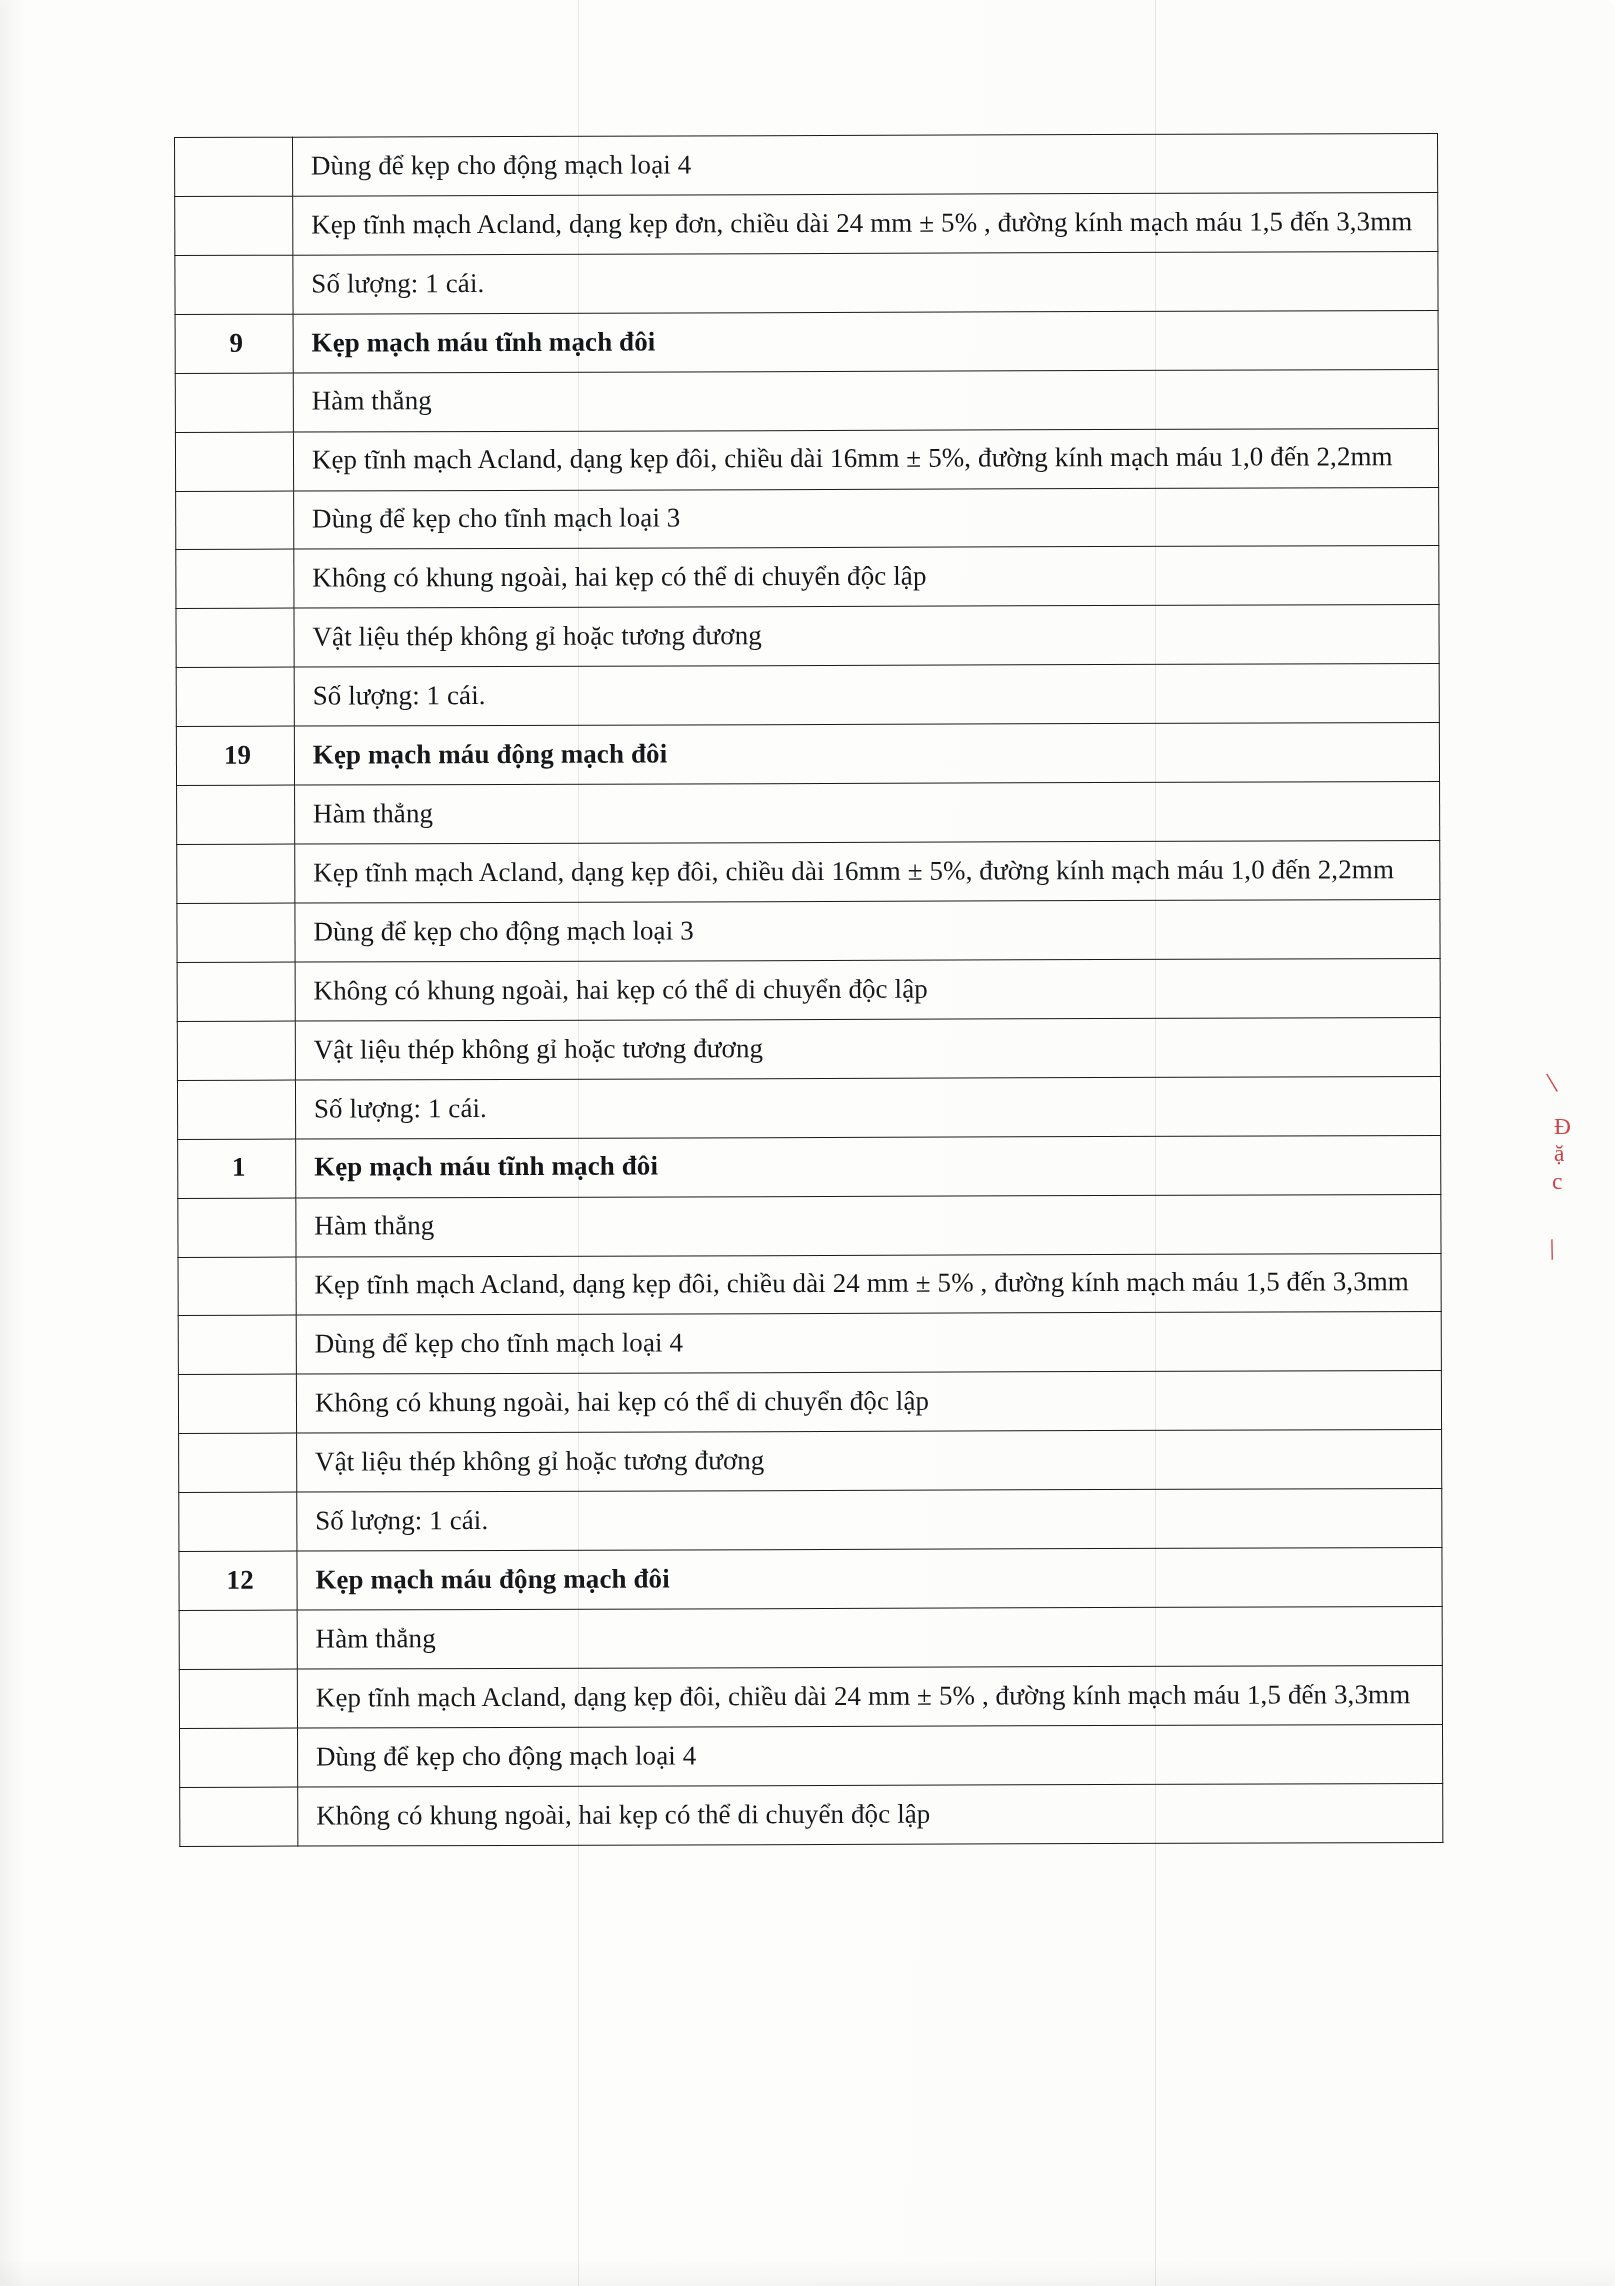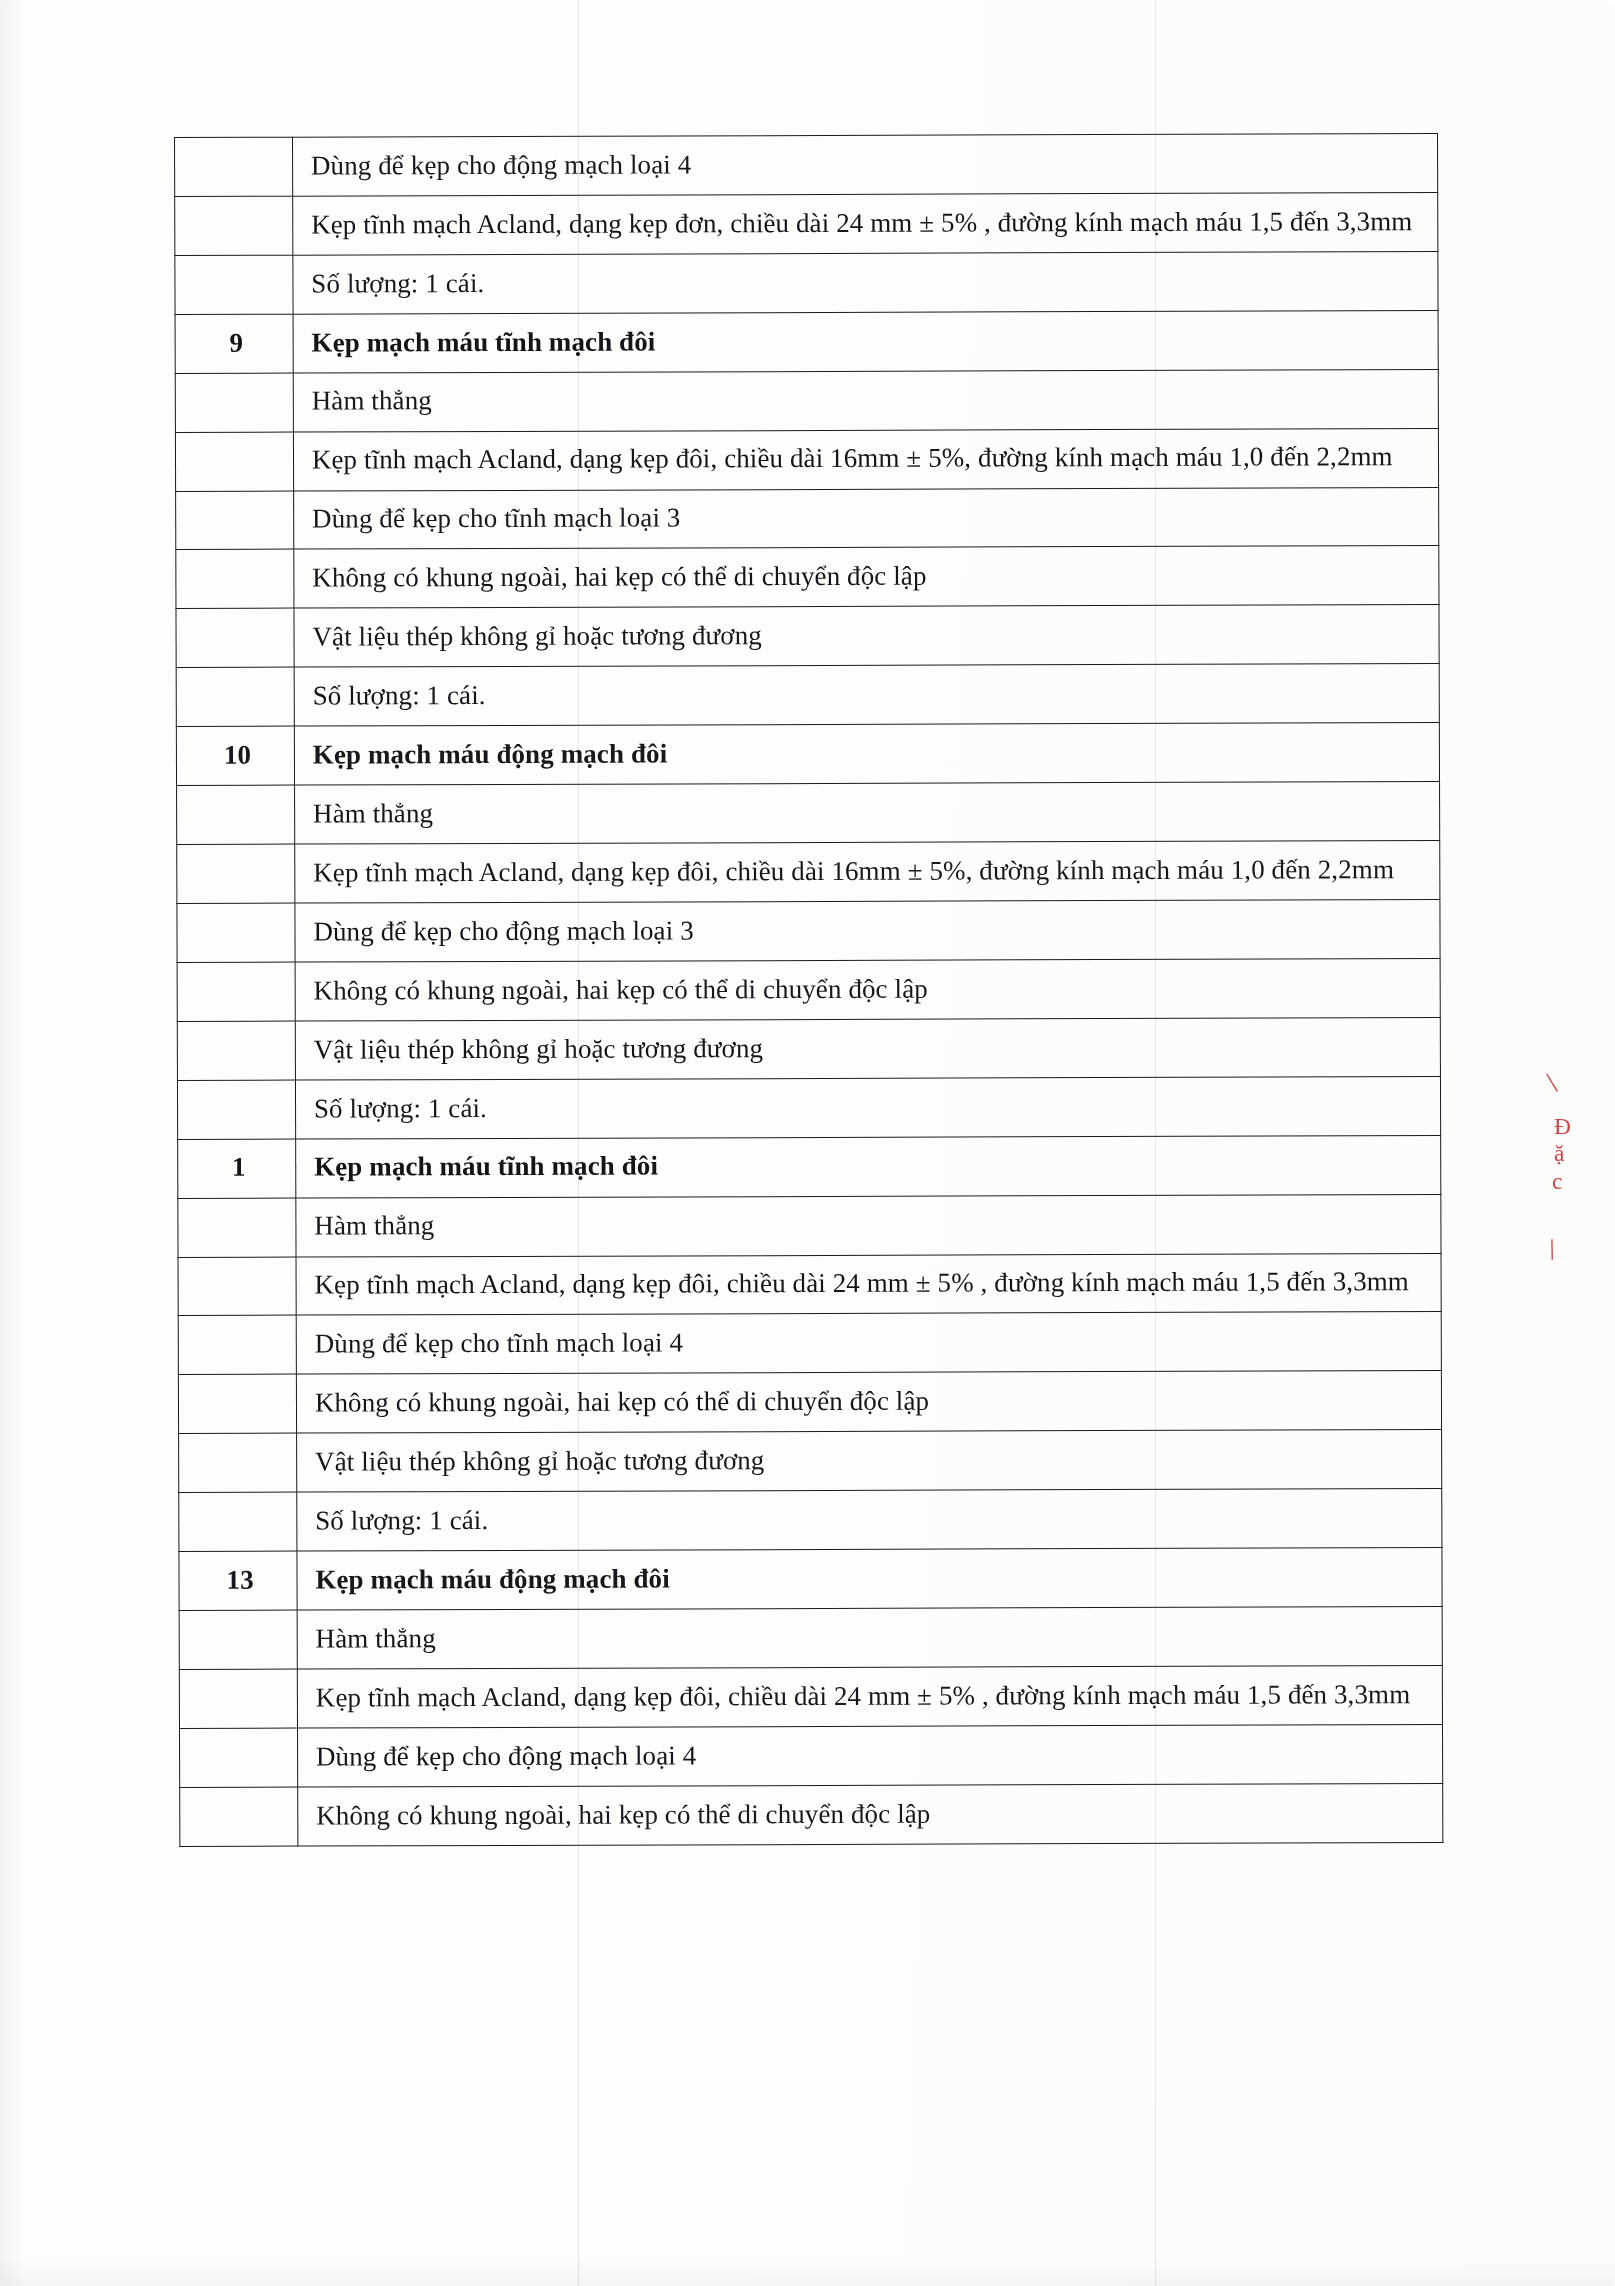--- a/index.html
+++ b/index.html
@@ -158,21 +158,21 @@
           </tr>
           <tr>
             <td class="num"></td>
             <td class="desc">Vật liệu thép không gỉ hoặc tương đương</td>
           </tr>
           <tr>
             <td class="num"></td>
             <td class="desc">Số lượng: 1 cái.</td>
           </tr>
           <tr>
-            <td class="num">10</td>
+            <td class="num">19</td>
             <td class="desc head">Kẹp mạch máu động mạch đôi</td>
           </tr>
           <tr>
             <td class="num"></td>
             <td class="desc">Hàm thẳng</td>
           </tr>
           <tr>
             <td class="num"></td>
             <td class="desc">Kẹp tĩnh mạch Acland, dạng kẹp đôi, chiều dài 16mm ± 5%, đường kính mạch máu 1,0 đến 2,2mm</td>
           </tr>
@@ -214,21 +214,21 @@
           </tr>
           <tr>
             <td class="num"></td>
             <td class="desc">Vật liệu thép không gỉ hoặc tương đương</td>
           </tr>
           <tr>
             <td class="num"></td>
             <td class="desc">Số lượng: 1 cái.</td>
           </tr>
           <tr>
-            <td class="num">13</td>
+            <td class="num">12</td>
             <td class="desc head">Kẹp mạch máu động mạch đôi</td>
           </tr>
           <tr>
             <td class="num"></td>
             <td class="desc">Hàm thẳng</td>
           </tr>
           <tr>
             <td class="num"></td>
             <td class="desc">Kẹp tĩnh mạch Acland, dạng kẹp đôi, chiều dài 24 mm ± 5% , đường kính mạch máu 1,5 đến 3,3mm</td>
           </tr>

